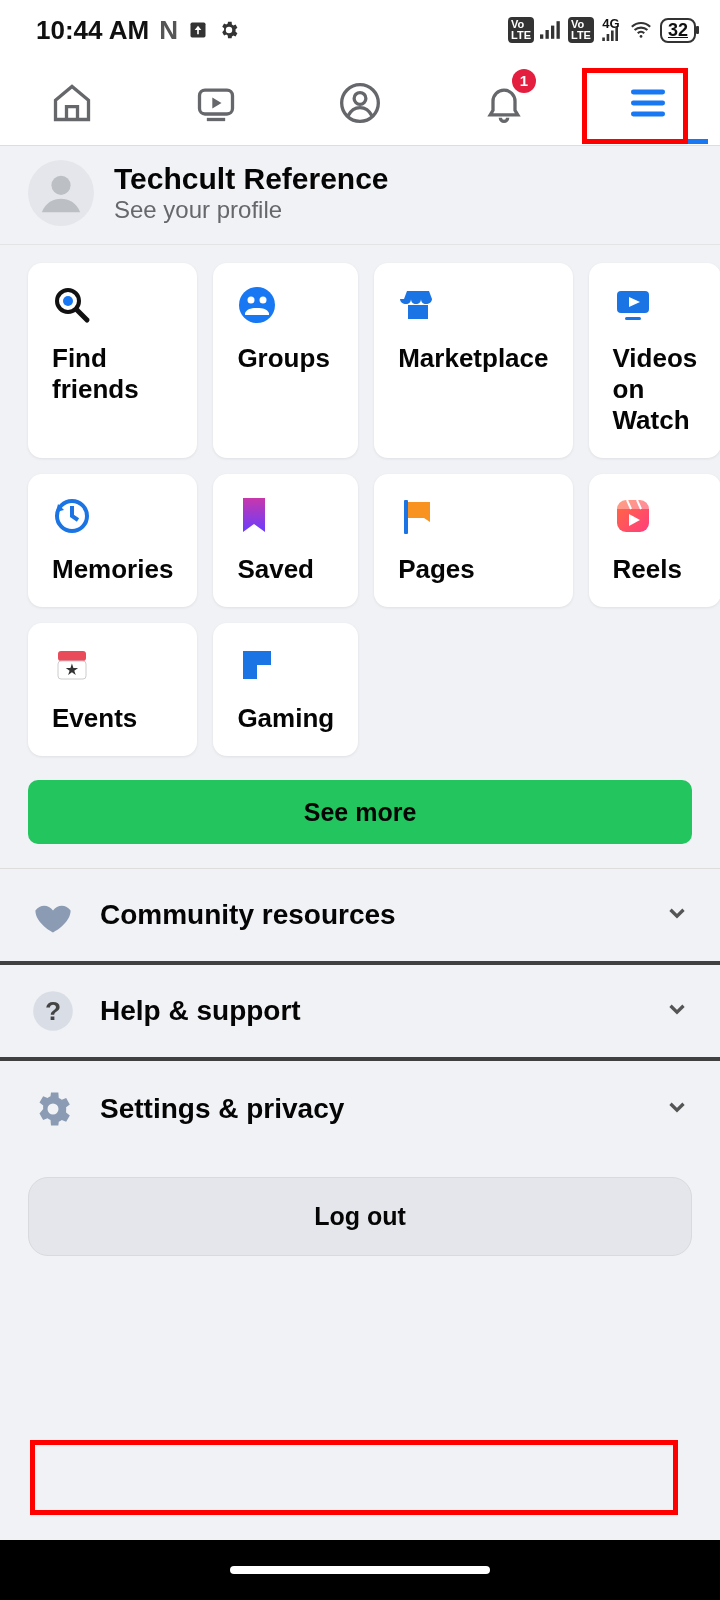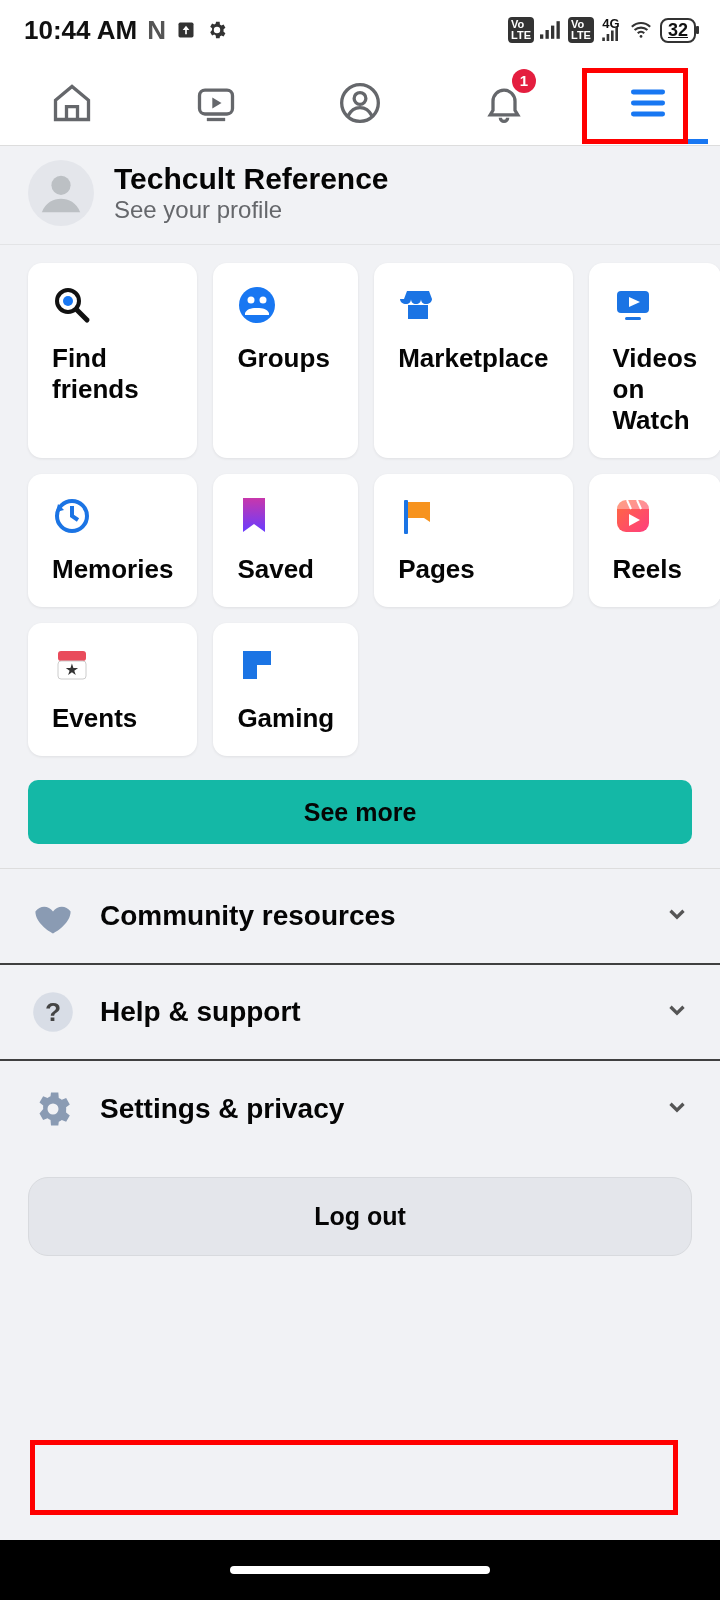--- a/index.html
+++ b/index.html
@@ -1,17 +1,17 @@
 <!DOCTYPE html>
 <html><head>
 <meta charset="utf-8">
 <style>
   * { box-sizing: border-box; margin: 0; padding: 0; }
   html, body { width: 720px; height: 1600px; font-family: -apple-system, Helvetica, Arial, sans-serif; background:#fff; overflow:hidden; }
-  .status-bar { height: 60px; display:flex; align-items:center; justify-content:space-between; padding:0 24px; font-size:26px; font-weight:600; color:#111; }
+  .status-bar { height: 60px; display:flex; align-items:center; justify-content:space-between; padding:0 24px; font-size:26px; font-weight:600; color:#111;margin-left:12px; }
   .status-left { display:flex; align-items:center; gap:10px; }
   .status-right { display:flex; align-items:center; gap:6px; }
   .stat-icon { display:inline-flex; align-items:center; justify-content:center; }
   .battery-box { border:2px solid #333; border-radius:8px; padding:0 6px; font-size:18px; font-weight:600; position:relative;text-decoration:underline; }
   .battery-box::after { content:""; position:absolute; right:-5px; top:30%; width:3px; height:40%; background:#333; border-radius:1px;}
   .top-tabs { height:86px; display:flex; align-items:center; justify-content:space-around; border-bottom:1px solid #ddd; position:relative; }
   .tab-btn { width:120px; height:80px; display:flex; align-items:center; justify-content:center; position:relative; }
   .tab-btn svg { width:44px; height:44px; }
   .notif-badge { position:absolute; top:6px; right:28px; background:#e41e3f; color:#fff; border-radius:50%; width:24px; height:24px; font-size:15px; font-weight:700; display:flex; align-items:center; justify-content:center; }
   .active-underline { position:absolute; bottom:-1px; left:0; height:5px; width:100%; background:#1877f2; }
@@ -21,23 +21,23 @@
   .body-area { background:#f1f2f5; height:calc(1600px - 60px - 86px - 60px); overflow:hidden; }
   .profile-row { display:flex; align-items:center; gap:20px; padding:14px 28px 18px; border-bottom:1px solid #e3e4e6; }
   .avatar { width:66px; height:66px; border-radius:50%; background:#e4e6eb; display:flex; align-items:center; justify-content:center; }
   .avatar svg { width:46px; height:46px; fill:#bcc0c4; }
   .profile-name { font-size:30px; font-weight:700; color:#050505; }
   .profile-sub { font-size:24px; color:#65676b; margin-top:0; }
   .grid { display:grid; grid-template-columns:1fr 1fr 1fr 1fr; gap:16px; padding:18px 28px 0; }
   .card { background:#fff; border-radius:14px; padding:22px 24px 22px; box-shadow:0 1px 3px rgba(0,0,0,0.08); display:flex; flex-direction:column; gap:18px; }
   .card-icon { width:40px; height:40px; display:flex; align-items:center; }
   .card-label { font-size:26px; font-weight:700; color:#050505; }
-  .see-more { margin:24px 28px 0; height:64px; border-radius:10px; background:#14b8a6; display:flex; align-items:center; justify-content:center; font-size:25px; font-weight:700; color:#050505; }
+  .see-more { margin:24px 28px 0; height:64px; border-radius:10px; background:#22c55e; display:flex; align-items:center; justify-content:center; font-size:25px; font-weight:700; color:#050505; }
   .list-section { margin-top:24px; border-top:1px solid #ddd; }
-  .list-row { height:96px; display:flex; align-items:center; gap:24px; padding:0 30px; border-bottom:2px solid #404040; }
+  .list-row { height:96px; display:flex; align-items:center; gap:24px; padding:0 30px; border-bottom:4px solid #404040; }
   .list-row.no-border { border-bottom:none; }
   .row-icon { width:46px; height:46px; display:flex; align-items:center; justify-content:center; }
   .row-label { flex:1; font-size:28px; font-weight:700; color:#050505; }
   .row-chevron svg { width:26px; height:26px; }
   .logout-btn { margin:20px 28px 0; height:79px; border-radius:20px; background:#e4e6eb; display:flex; align-items:center; justify-content:center; font-size:25px; font-weight:700; color:#050505; border:1px solid #d8dade;}
   .bottom-bar { height:60px; background:#000; display:flex; align-items:center; justify-content:center; }
   .nav-pill { width:260px; height:8px; background:#fff; border-radius:4px; }
   .volte { background:#333; color:#fff; font-size:11px; font-weight:700; padding:2px 3px; border-radius:4px; line-height:1; }
   .sig-4g { font-size:13px; line-height:0.8; margin-bottom:-2px;}
   .sig-stack { display:flex; flex-direction:column; align-items:center; }

